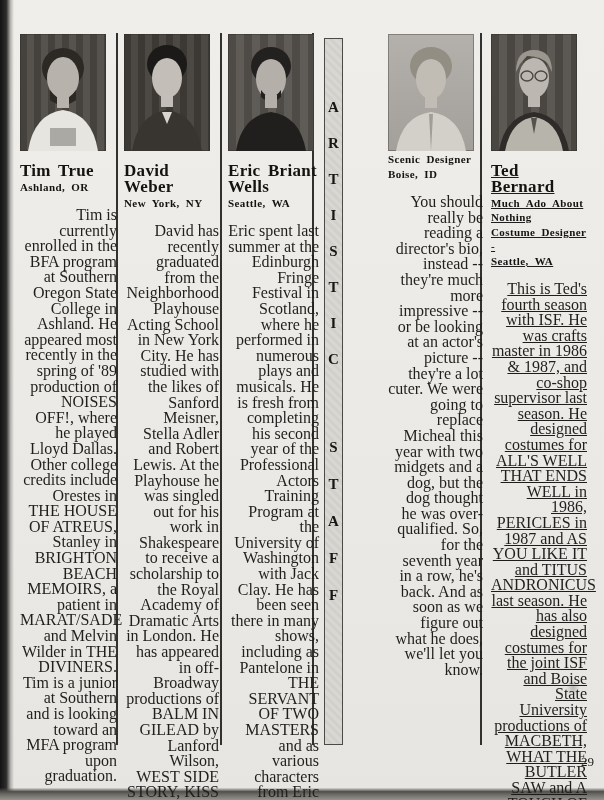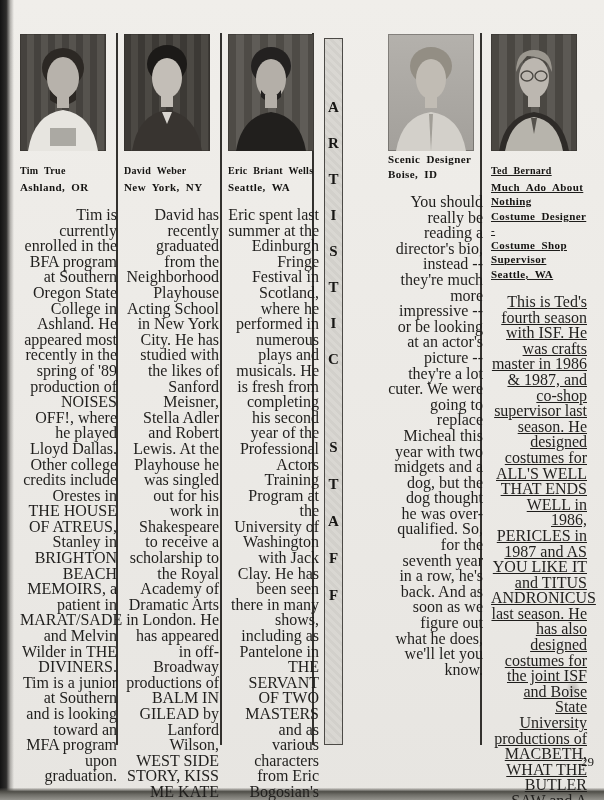--- a/index.html
+++ b/index.html
@@ -38,21 +38,21 @@
   .photo svg{display:block;width:100%;height:100%;}
   .photo-1{--hair:#2c2824;--skin:#b7b2ab;--shirt:#e7e5e0;}
   .photo-2{--hair:#1c1a18;--skin:#c3beb7;--shirt:#383430;
     background:repeating-linear-gradient(90deg,#3c3935 0 7px,#4c4944 7px 14px);}
   .photo-3{--hair:#232120;--skin:#b4afa8;--shirt:#211f1d;
     background:repeating-linear-gradient(90deg,#4e4b46 0 8px,#5f5c57 8px 16px);}
   .photo-4{--hair:#938e84;--skin:#c1bcb4;--shirt:#d3d0ca;
     background:linear-gradient(180deg,#b4b1ac 0%,#a3a09b 100%);}
   .photo-5{--hair:#9b978f;--skin:#bcb7b0;--shirt:#b7b4ac;
     background:repeating-linear-gradient(90deg,#4a4742 0 8px,#5c5954 8px 16px);}
-  .name{margin:12px 0 0 0;font-size:10px;line-height:16px;font-weight:700;color:#141311;
+  .name{margin:12px 0 0 0;font-size:17px;line-height:16px;font-weight:700;color:#141311;
     word-spacing:3px;letter-spacing:.3px;}
   .sub{font-size:11px;line-height:14px;font-weight:700;color:#141311;
     word-spacing:3px;letter-spacing:.4px;margin-top:1px;}
   .bio{margin:13px 0 0 0;font-size:16px;line-height:15.6px;color:#201f1d;text-align:right;}
   .pageno{position:absolute;left:581px;top:754px;font-size:13px;color:#201f1d;}
 </style>
 </head>
 <body>
 
 <div class="page">
@@ -153,20 +153,19 @@
         <ellipse cx="50" cy="42" rx="6" ry="5" fill="none" stroke="#4a4742" stroke-width="1.4"></ellipse>
         <rect x="37" y="61" width="12" height="12" fill="var(--skin)"></rect>
         <path d="M8 117 Q14 82 43 78 Q72 82 78 117 Z" fill="#2e2b28"></path>
         <path d="M14 117 Q20 86 43 83 Q66 86 72 117 Z" fill="var(--shirt)"></path>
         <path d="M40 84 L43 100 L46 84 Z" fill="#55524c"></path>
       </svg>
     </div>
     <h2 class="name">Ted Bernard</h2>
     <div class="sub">Much Ado About Nothing</div>
     <div class="sub">Costume Designer -</div>
-    <div class="sub">Costume Shop Supervisor</div>
     <div class="sub">Seattle, WA</div>
     <p class="bio">This is Ted's fourth season with ISF. He was crafts master in 1986 &amp; 1987, and co-shop supervisor last season. He designed costumes for ALL'S WELL THAT ENDS WELL in 1986, PERICLES in 1987 and AS YOU LIKE IT and TITUS ANDRONICUS last season. He has also designed costumes for the joint ISF and Boise State University productions of MACBETH, WHAT THE BUTLER SAW and A TOUCH OF THE POET. He is happy to be back among his friends in Boise.</p>
   </section>
 
   <div class="pageno">29</div>
 
 </div>
 
 </body></html>

